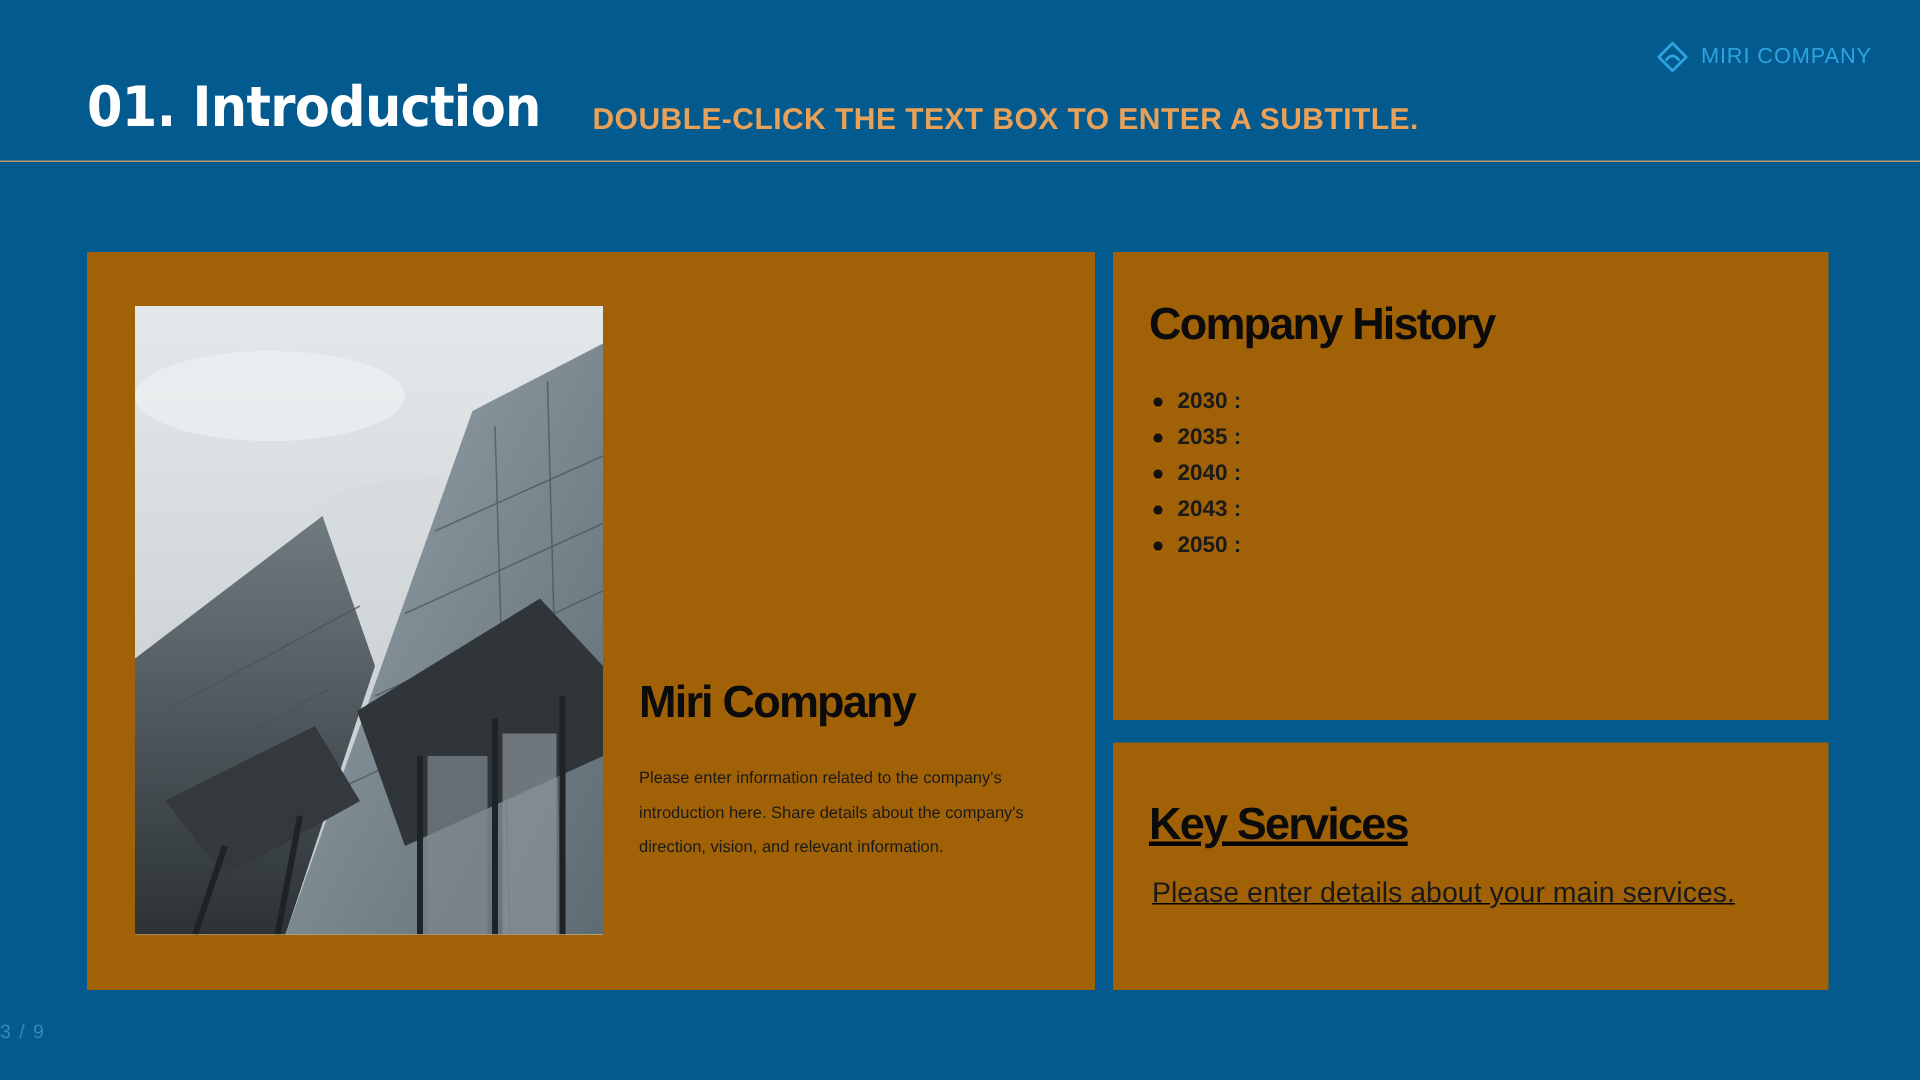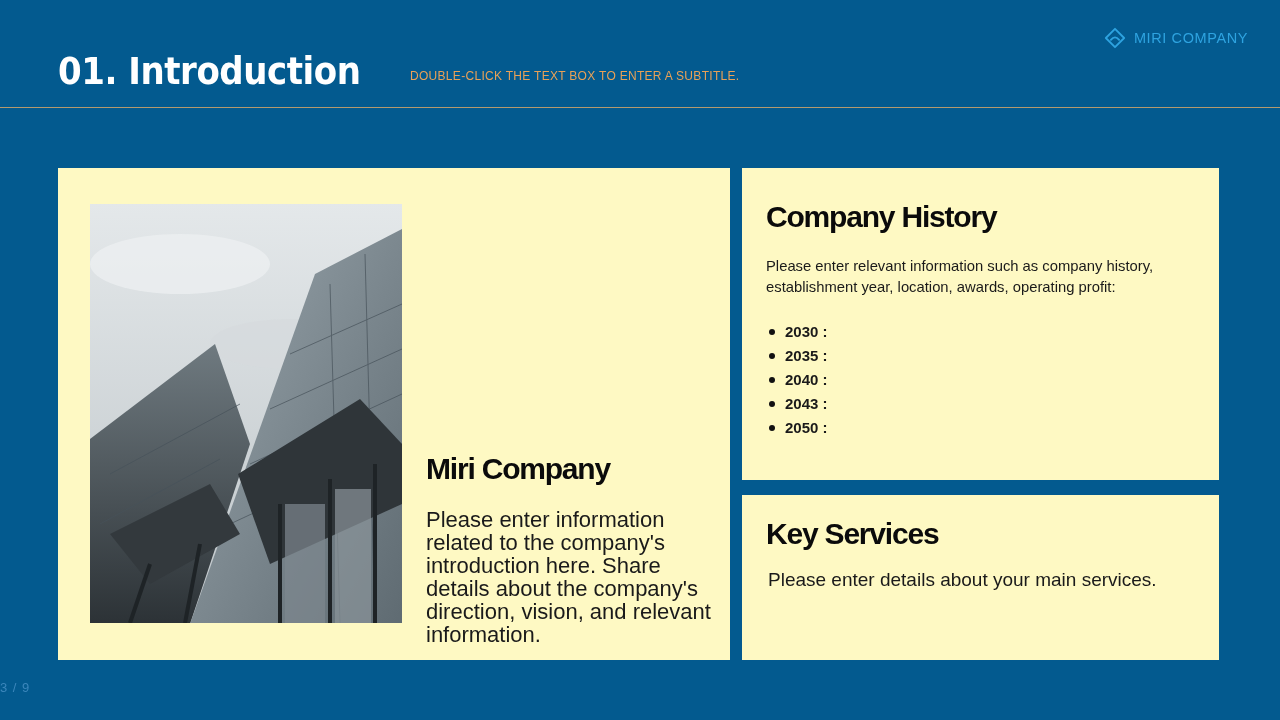--- a/index.html
+++ b/index.html
@@ -15,63 +15,63 @@
       color: #2ea3e0; font-size: 14.5px; letter-spacing: 0.6px;
     }
     .brand svg { width: 22px; height: 22px; display: block; }
     .title {
       position: absolute; left: 58px; top: 50px;
       color: #ffffff; font-family: "DejaVu Sans", sans-serif;
       font-weight: bold; font-size: 37px; letter-spacing: -0.5px;
       transform: scaleX(0.92); transform-origin: left center;
     }
     .subtitle {
-      position: absolute; left: 410px; top: 69px;
-      color: #e9a157; font-size: 12px; letter-spacing: 0.3px;
+      position: absolute; left: 395px; top: 69px;
+      color: #e9a157; font-size: 20px; letter-spacing: 0.3px; font-weight: bold;
     }
     .rule {
       position: absolute; left: 0; top: 107px; width: 1280px; height: 1px;
       background: #b59a6e;
     }
-    .card { position: absolute; background: #fef9c3; }
+    .card { position: absolute; background: #a16207; }
     .card-intro { left: 58px; top: 168px; width: 672px; height: 492px; }
     .card-history { left: 742px; top: 168px; width: 477px; height: 312px; }
     .card-services { left: 742px; top: 495px; width: 477px; height: 165px; }
 
     .photo {
       position: absolute; left: 32px; top: 36px; width: 312px; height: 419px;
       overflow: hidden; background: #d8dde0;
     }
     .photo svg { width: 100%; height: 100%; display: block; }
 
     .intro-text { position: absolute; left: 368px; top: 284px; width: 290px; }
     .h2 {
       margin: 0; color: #0b0b0b; font-weight: bold; font-size: 30px;
       letter-spacing: -1.2px;
     }
     .intro-text p {
-      margin: 22px 0 0 0; color: #1a1a1a; font-size: 22px; line-height: 23px;
+      margin: 22px 0 0 0; color: #1a1a1a; font-size: 11px; line-height: 23px;
     }
 
     .history-inner { position: absolute; left: 24px; top: 32px; width: 440px; }
     .history-inner p {
       margin: 22px 0 0 0; color: #1a1a1a; font-size: 14.8px; line-height: 21px;
     }
     .history-inner ul {
       margin: 22px 0 0 0; padding: 0 0 0 19px; list-style: none; font-weight: bold;
     }
     .history-inner li {
       position: relative; color: #1a1a1a; font-size: 15px; line-height: 24px;
     }
     .history-inner li::before {
       content: ""; position: absolute; left: -16px; top: 9px;
       width: 6px; height: 6px; border-radius: 50%; background: #111;
     }
 
-    .services-inner { position: absolute; left: 24px; top: 22px; width: 440px; }
+    .services-inner { position: absolute; left: 24px; top: 38px; width: 440px; text-decoration: underline; }
     .services-inner p {
       margin: 18px 0 16px 2px; color: #1a1a1a; font-size: 19px; line-height: 21px;
     }
 
     .page-num {
       position: absolute; left: 0; width: 1280px; top: 680px; 
       color: #3b86bb; font-size: 13px; letter-spacing: 1px;
     }
   </style>
 </head>
@@ -139,21 +139,20 @@
   </div>
   <div class="intro-text">
     <h2 class="h2">Miri Company</h2>
     <p>Please enter information related to the company's introduction here. Share details about the company's direction, vision, and relevant information.</p>
   </div>
 </div>
 
 <div class="card card-history">
   <div class="history-inner">
     <h2 class="h2">Company History</h2>
-    <p>Please enter relevant information such as company history, establishment year, location, awards, operating profit:</p>
     <ul>
       <li>2030 :</li>
       <li>2035 :</li>
       <li>2040 :</li>
       <li>2043 :</li>
       <li>2050 :</li>
     </ul>
   </div>
 </div>
 

